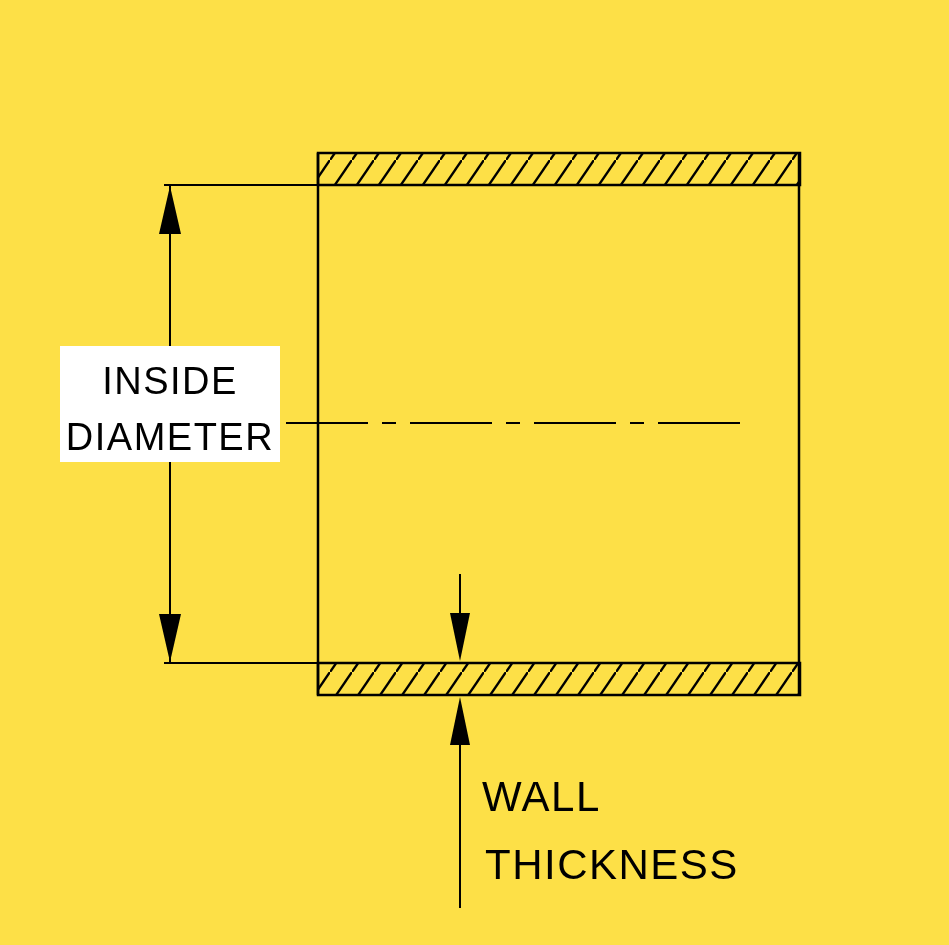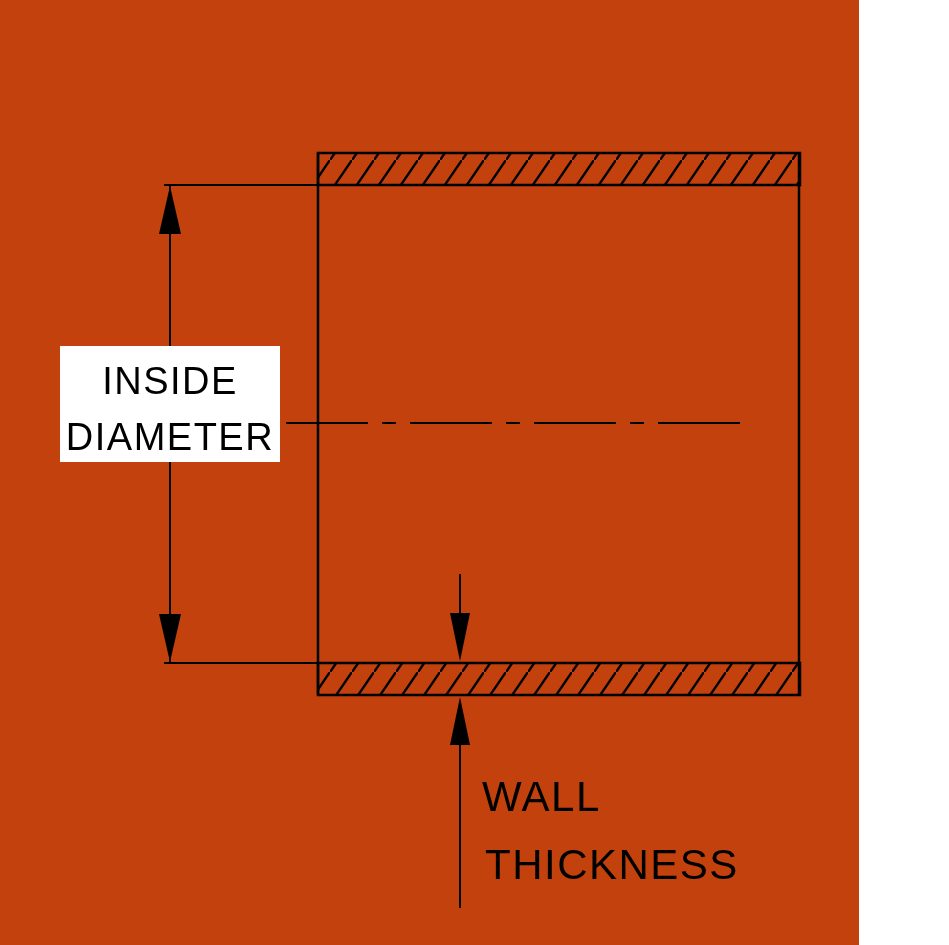--- a/index.html
+++ b/index.html
@@ -2,23 +2,23 @@
 <html><head>
 <meta charset="utf-8">
 <style>
   html, body {
     margin: 0;
     padding: 0;
     background: #ffffff;
   }
   .page {
     position: relative;
-    width: 859px;
+    width: 949px;
     height: 945px;
-    background: #c2410c;
+    background: #fde047;
     font-family: "Liberation Sans", sans-serif;
     overflow: hidden;
   }
   svg {
     display: block;
   }
   svg text {
     font-family: "Liberation Sans", sans-serif;
     fill: #000000;
   }

